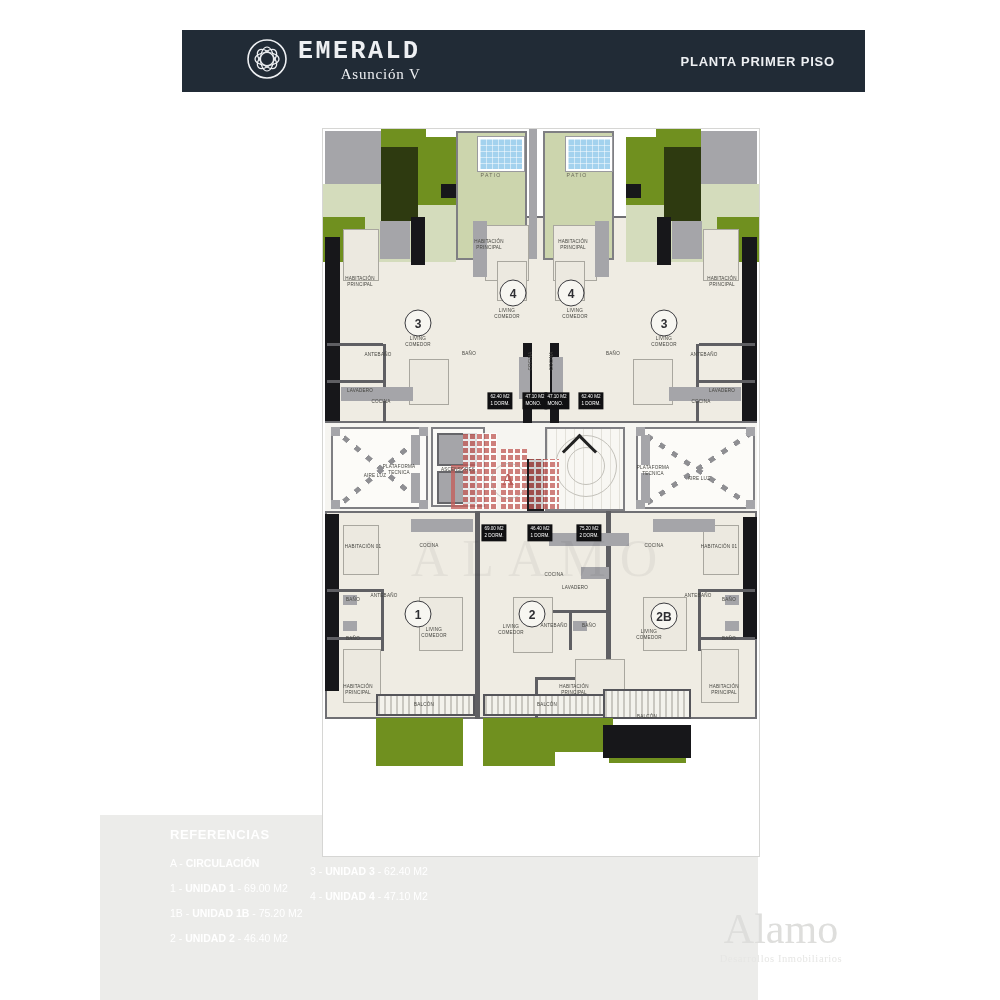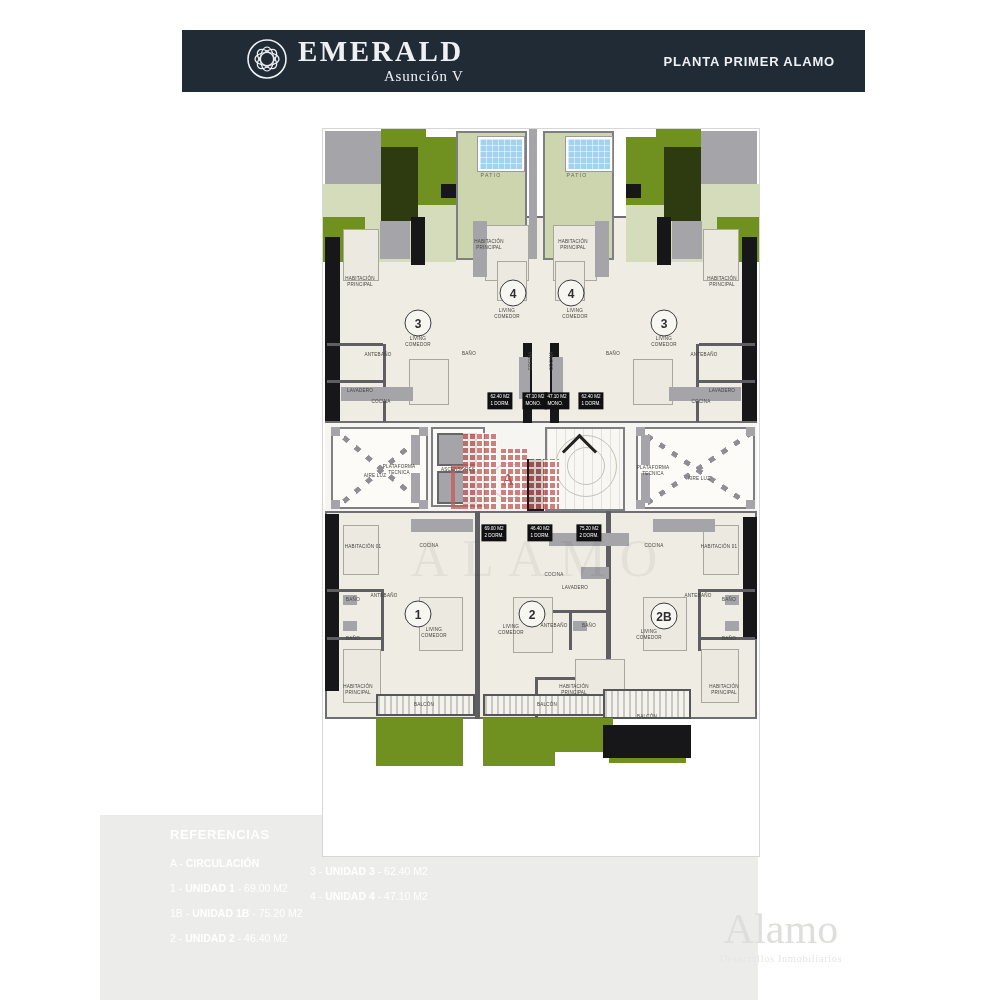--- a/index.html
+++ b/index.html
@@ -5,21 +5,21 @@
   html,body{margin:0;padding:0;background:#fff}
   #canvas{position:relative;width:1000px;height:1000px;background:#fff;overflow:hidden;
           font-family:"Liberation Sans",sans-serif}
   .abs{position:absolute}
 
   
   #header{position:absolute;left:182px;top:30px;width:683px;height:62px;background:#212b36;
           color:#eef0f3;display:flex;align-items:center;z-index:10}
   #logo{margin-left:64px;display:flex;align-items:center;gap:10px}
   #brand-text{display:inline-block}
-  .b1{font-family:Liberation Serif, serif;font-size:29px;letter-spacing:2.5px;line-height:1;font-weight:bold}
+  .b1{font-family:Liberation Mono, monospace;font-size:25px;letter-spacing:2.5px;line-height:1;font-weight:bold}
   .b2{font-family:"Liberation Serif",serif;font-size:15px;letter-spacing:.8px;margin-top:2px;text-align:right}
   #page-title{margin-left:auto;margin-right:30px;font-size:13px;font-weight:bold;letter-spacing:.8px}
 
   
   #plan{position:absolute;left:322px;top:128px;width:436px;height:727px;border:1px solid #d6d6d4;
         background:#fff;z-index:2}
   .blk{position:absolute;background:#efece3;border:2px solid #6f6f73;box-sizing:border-box;z-index:1}
   #blk-top{left:2px;top:87px;width:432px;height:207px}
   #mid-band{position:absolute;left:2px;top:294px;width:432px;height:88px;background:#f6f5f1;z-index:1}
   #blk-bot{left:2px;top:382px;width:432px;height:208px}
@@ -108,21 +108,21 @@
           <ellipse cx="21" cy="21" rx="12" ry="6.5" stroke="#eef0f3" stroke-width="1.2" transform="rotate(45 21 21)"></ellipse>
           <ellipse cx="21" cy="21" rx="12" ry="6.5" stroke="#eef0f3" stroke-width="1.2" transform="rotate(90 21 21)"></ellipse>
           <ellipse cx="21" cy="21" rx="12" ry="6.5" stroke="#eef0f3" stroke-width="1.2" transform="rotate(135 21 21)"></ellipse>
         </svg>
       </span>
       <span id="brand-text">
         <div class="b1">EMERALD</div>
         <div class="b2">Asunción V</div>
       </span>
     </div>
-    <div id="page-title">PLANTA PRIMER ALAMO</div>
+    <div id="page-title">PLANTA PRIMER PISO</div>
   </div>
 
   <div id="plan">
     <div class="blk" id="blk-top"></div>
     <div id="mid-band"></div>
     <div class="blk" id="blk-bot"></div>
 
     <div class="patio" style="left:133px;top:2px;width:71px;height:129px">
       <div class="pool"></div>
     </div>

